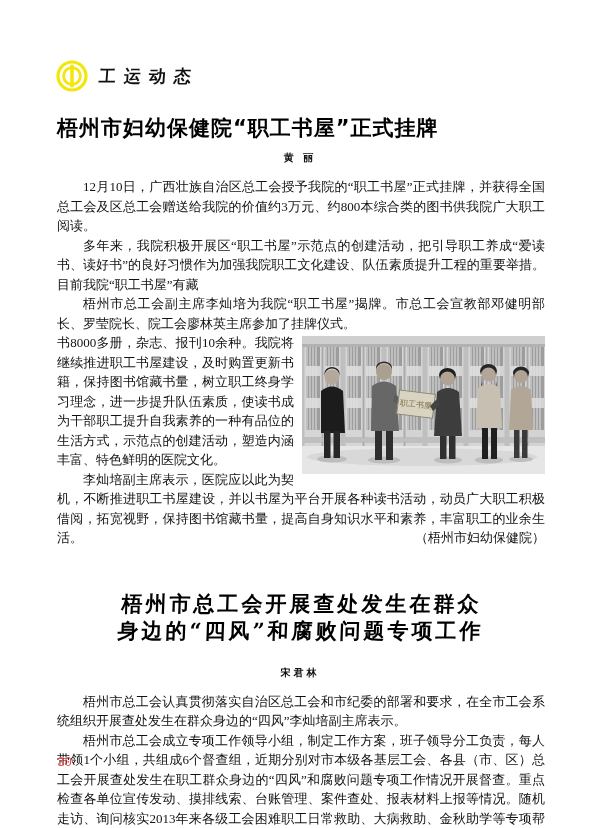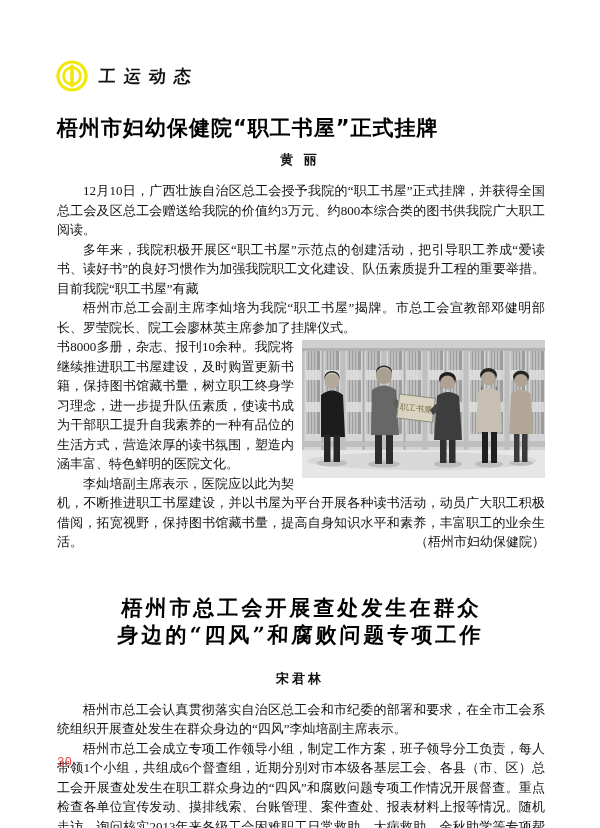--- a/index.html
+++ b/index.html
@@ -36,21 +36,21 @@
     font-weight:bold;
     font-size:21px;
     letter-spacing:1px;
     color:#000;
   }
   .author {
     margin-top:9px;
     text-align:center;
     font-family:"DejaVu Sans", sans-serif;
     font-weight:bold;
-    font-size:13px;
+    font-size:10px;
     letter-spacing:3px;
     color:#111;
   }
   .body-text {
     margin:12px 55px 0 57px;
     font-size:13px;
     line-height:19.5px;
     text-align:justify;
     color:#111;
   }
@@ -185,21 +185,21 @@
             <rect x="189" y="92" width="6" height="31" fill="#1f1f1f"></rect>
 
             <ellipse cx="219" cy="123" rx="12" ry="3" fill="#bdbdbd"></ellipse>
             <circle cx="219" cy="40" r="7" fill="#b0a395"></circle>
             <path d="M212 41 a7 7 0 0 1 14 0 l1 -4 a8 6.5 0 0 0 -16 0 z" fill="#242424"></path>
             <path d="M209 54 q10 -8 20 0 l2 40 l-24 0 z" fill="#b2a796"></path>
             <rect x="212" y="94" width="5.5" height="28" fill="#3a3a3a"></rect>
             <rect x="220" y="94" width="5.5" height="28" fill="#3a3a3a"></rect>
           </svg>
         </span>
-        <p class="cont">书8000多册，杂志、报刊10余种。我院将继续推进职工书屋建设，及时购置更新书籍，保持图书馆藏书量，树立职工终身学习理念，进一步提升队伍素质，使读书成为干部职工提升自我素养的一种有品位的生活方式，营造浓厚的读书氛围，塑造内涵丰富、特色鲜明的医院文化。</p>
+        <p class="cont">书8000多册，杂志、报刊10余种。我院将继续推进职工书屋建设，及时购置更新书籍，保持图书馆藏书量，树立职工终身学习理念，进一步提升队伍素质，使读书成为干部职工提升自我素养的一种有品位的生活方式，示范点的创建活动，塑造内涵丰富、特色鲜明的医院文化。</p>
         <p><span>李灿培副主席表示，医院应以此为契机，不断推进职工书屋建设，并以书屋为平台开展各种读书活动，动员广大职工积极借阅，拓宽视野，保持图书馆藏书量，提高自身知识水平和素养，丰富职工的业余生活。</span><span class="attribution">（梧州市妇幼保健院）</span></p>
       </div>
     </div>
   </div>
 
   <div>
     <div class="title2">
       <div>梧州市总工会开展查处发生在群众</div>
       <div>身边的“四风”和腐败问题专项工作</div>
     </div>

